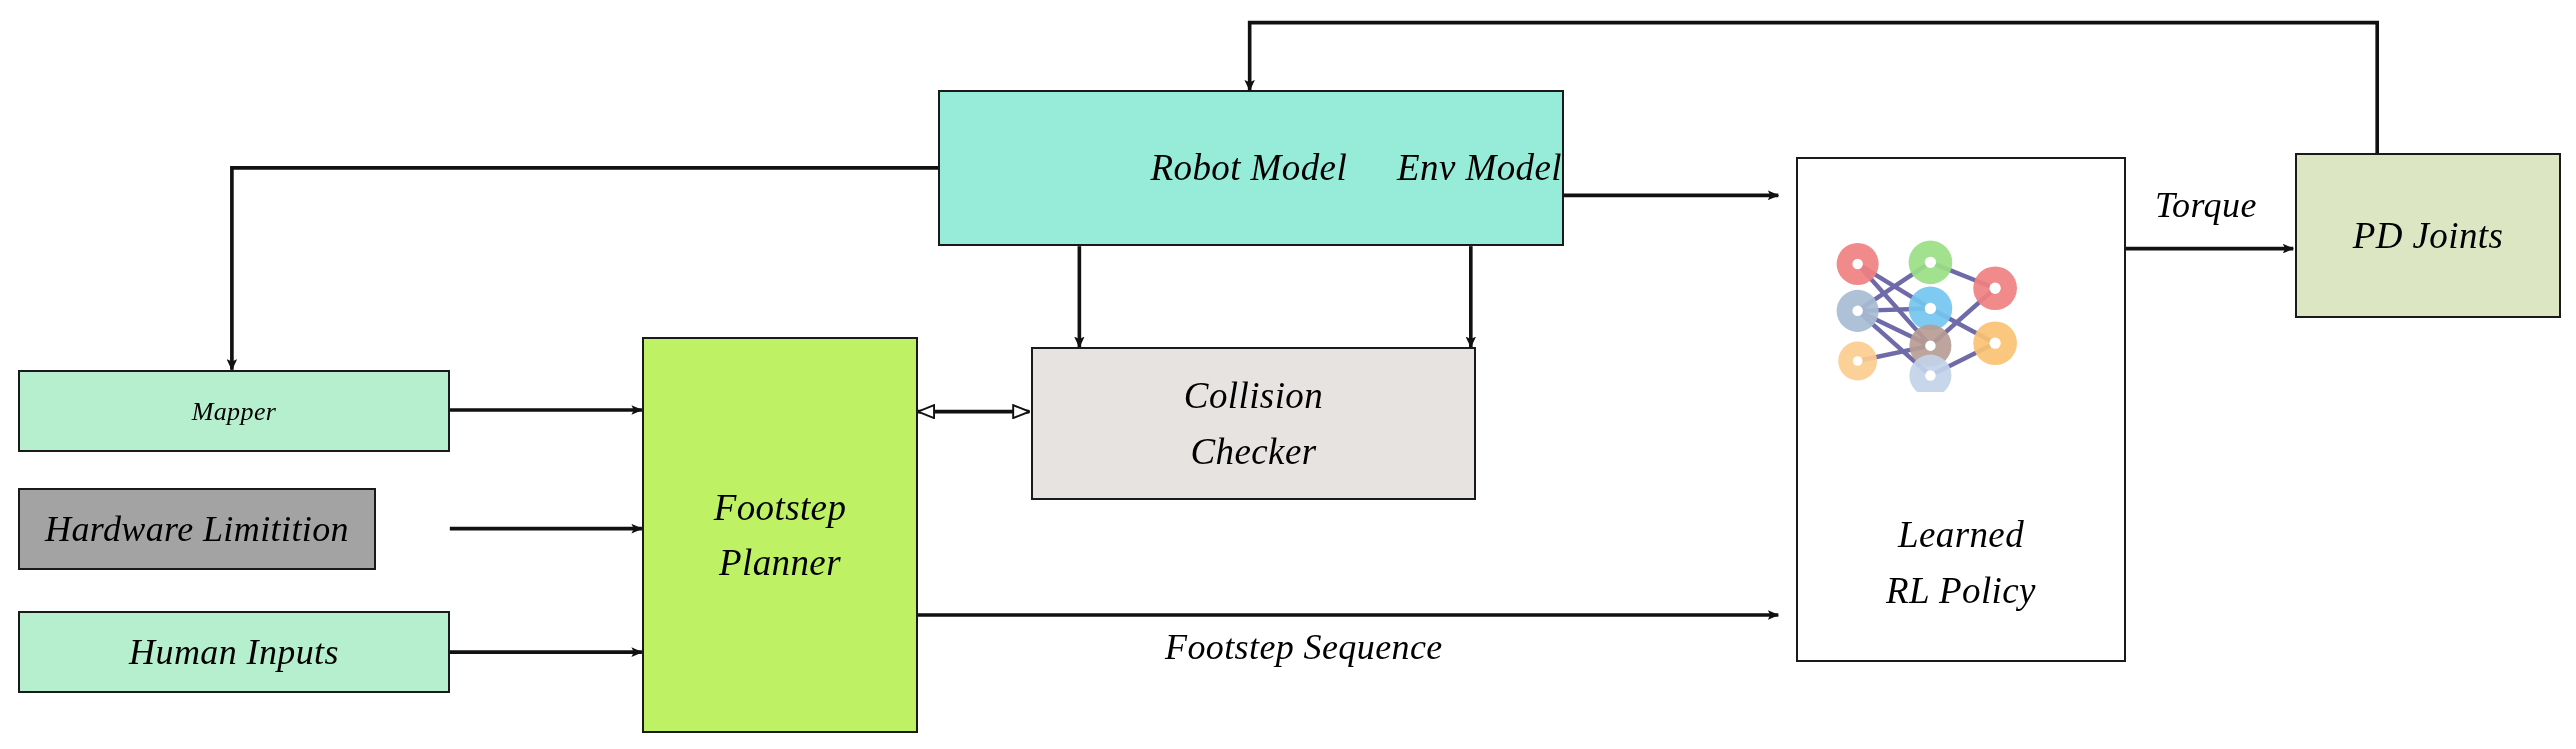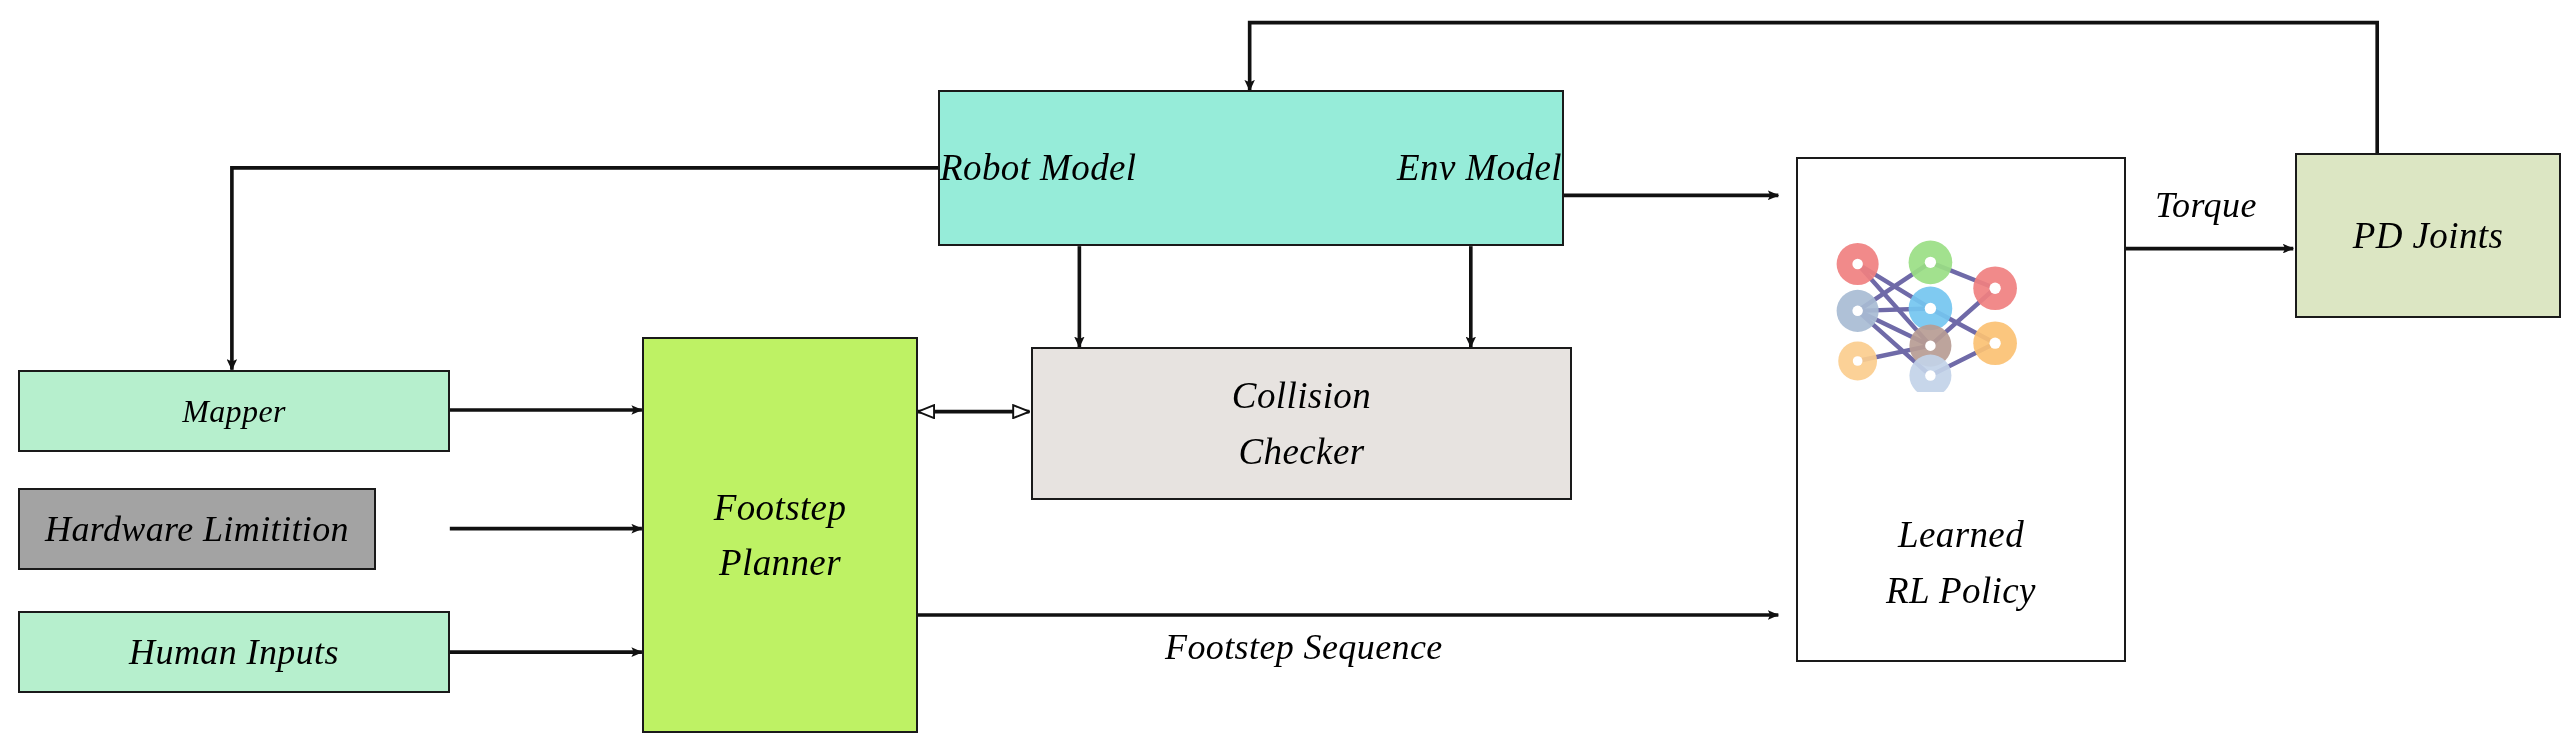--- a/index.html
+++ b/index.html
@@ -40,21 +40,21 @@
     position: absolute;
     font-style: italic;
     color: #000000;
     white-space: nowrap;
     letter-spacing: 0.4px;
   }
   .split-row {
     display: flex;
     flex-direction: row;
     align-items: center;
-    justify-content: space-between;
+    justify-content: flex-end;
     width: 100%;
     gap: 50px;
   }
   .nn-wrap {
     position: absolute;
     left: 1835px;
     top: 230px;
     width: 186px;
     height: 161px;
   }
@@ -96,21 +96,21 @@
 
     <path d="M 557,808 L 795,808" fill="none" stroke="#111111" stroke-width="4.5" marker-end="url(#arrow-solid)"></path>
 
     <path d="M 1137,510 L 1275,510" fill="none" stroke="#111111" stroke-width="4.5" marker-start="url(#arrow-open-start)" marker-end="url(#arrow-open-end)"></path>
 
     <path d="M 1137,762 L 2203,762" fill="none" stroke="#111111" stroke-width="4.5" marker-end="url(#arrow-solid)"></path>
 
     <path d="M 2612,308 L 2841,308" fill="none" stroke="#111111" stroke-width="4.5" marker-end="url(#arrow-solid)"></path>
   </svg>
 
-  <div class="node-box" style="left:18px; top:370px; width:432px; height:82px; background:#b6efcd; font-size:32px;">
+  <div class="node-box" style="left:18px; top:370px; width:432px; height:82px; background:#b6efcd; font-size:26px;">
     <span>Mapper</span>
   </div>
 
   <div class="node-box" style="left:18px; top:488px; width:358px; height:82px; background:#a3a3a3; font-size:36px;text-align:center;">
     <span>Hardware Limitition</span>
   </div>
 
   <div class="node-box" style="left:18px; top:611px; width:432px; height:82px; background:#b6efcd; font-size:36px;">
     <span>Human Inputs</span>
   </div>
@@ -120,21 +120,21 @@
     <span>Planner</span>
   </div>
 
   <div class="node-box" style="left:938px; top:90px; width:626px; height:156px; background:#96ecd9; font-size:37px;">
     <div class="split-row">
       <span>Robot Model</span>
       <span>Env Model</span>
     </div>
   </div>
 
-  <div class="node-box" style="left:1031px; top:347px; width:541px; height:153px; background:#e7e3e0; font-size:37px;">
+  <div class="node-box" style="left:1031px; top:347px; width:445px; height:153px; background:#e7e3e0; font-size:37px;">
     <span>Collision</span>
     <span>Checker</span>
   </div>
 
   <div class="node-box" style="left:1778px; top:157px; width:330px; height:505px; background:#ffffff; font-size:37px;
               justify-content:flex-end; padding-bottom:42px;margin-left:18px;">
     <span>Learned</span>
     <span>RL Policy</span>
   </div>
 

